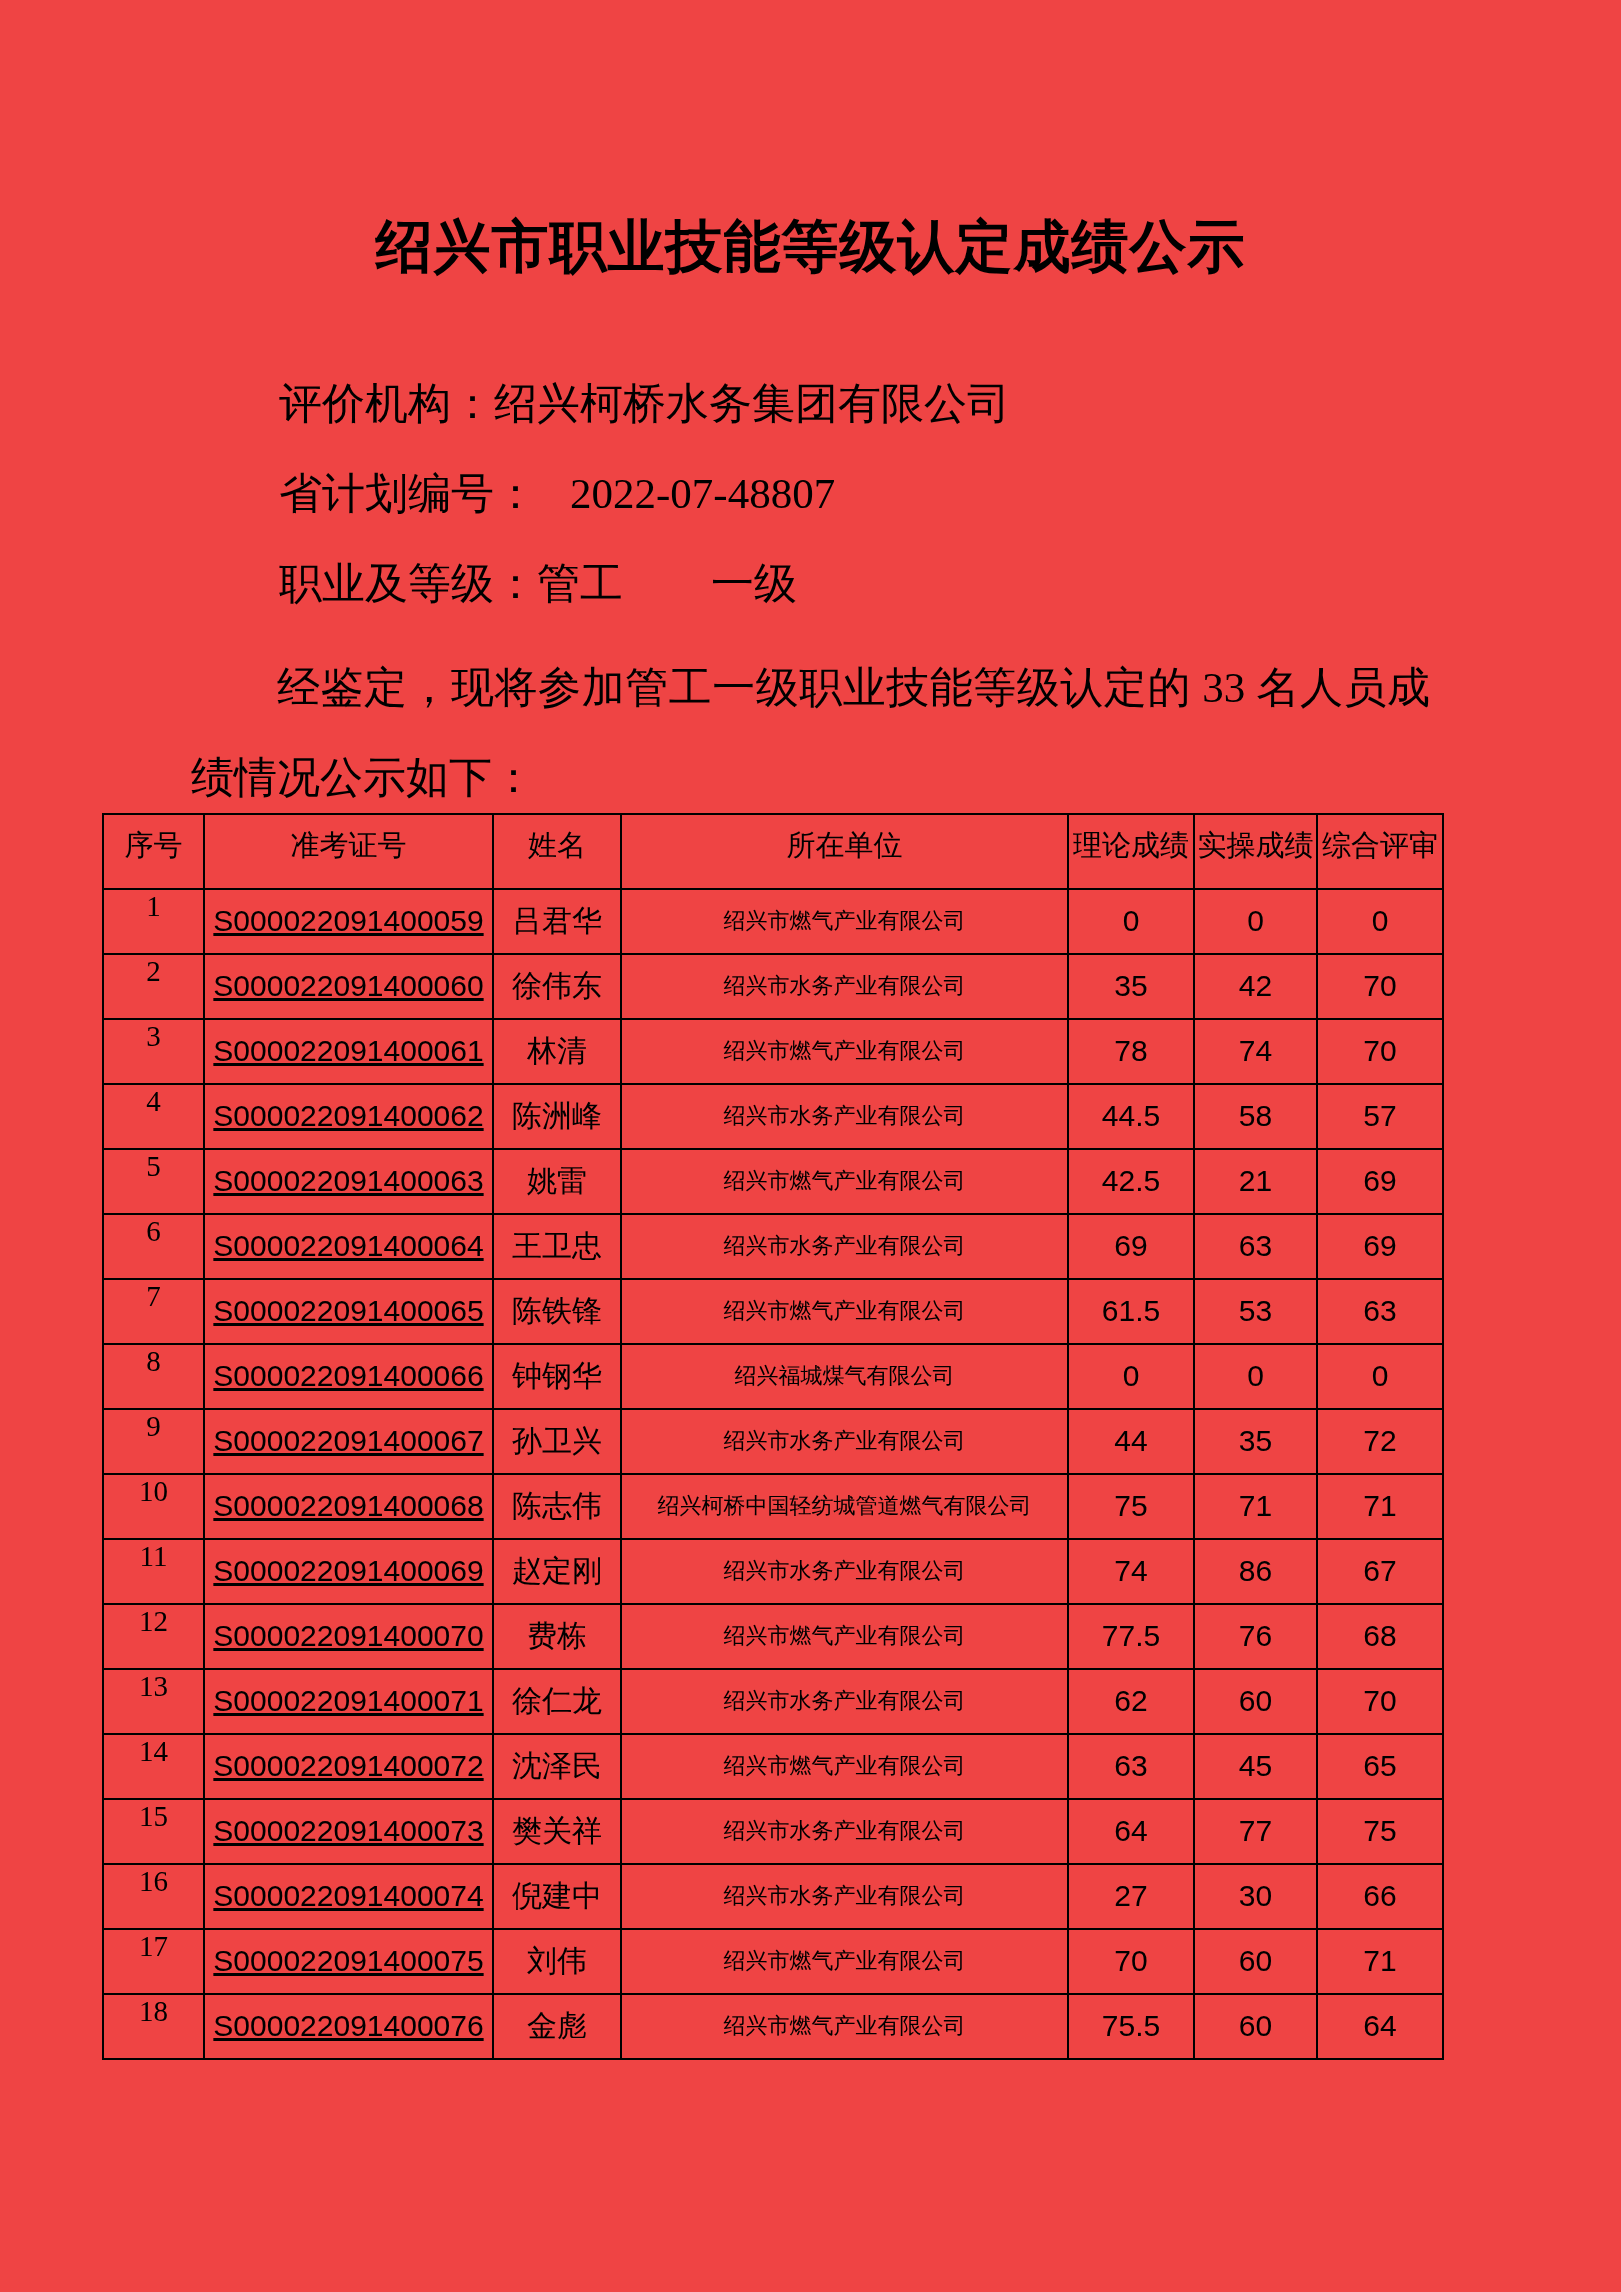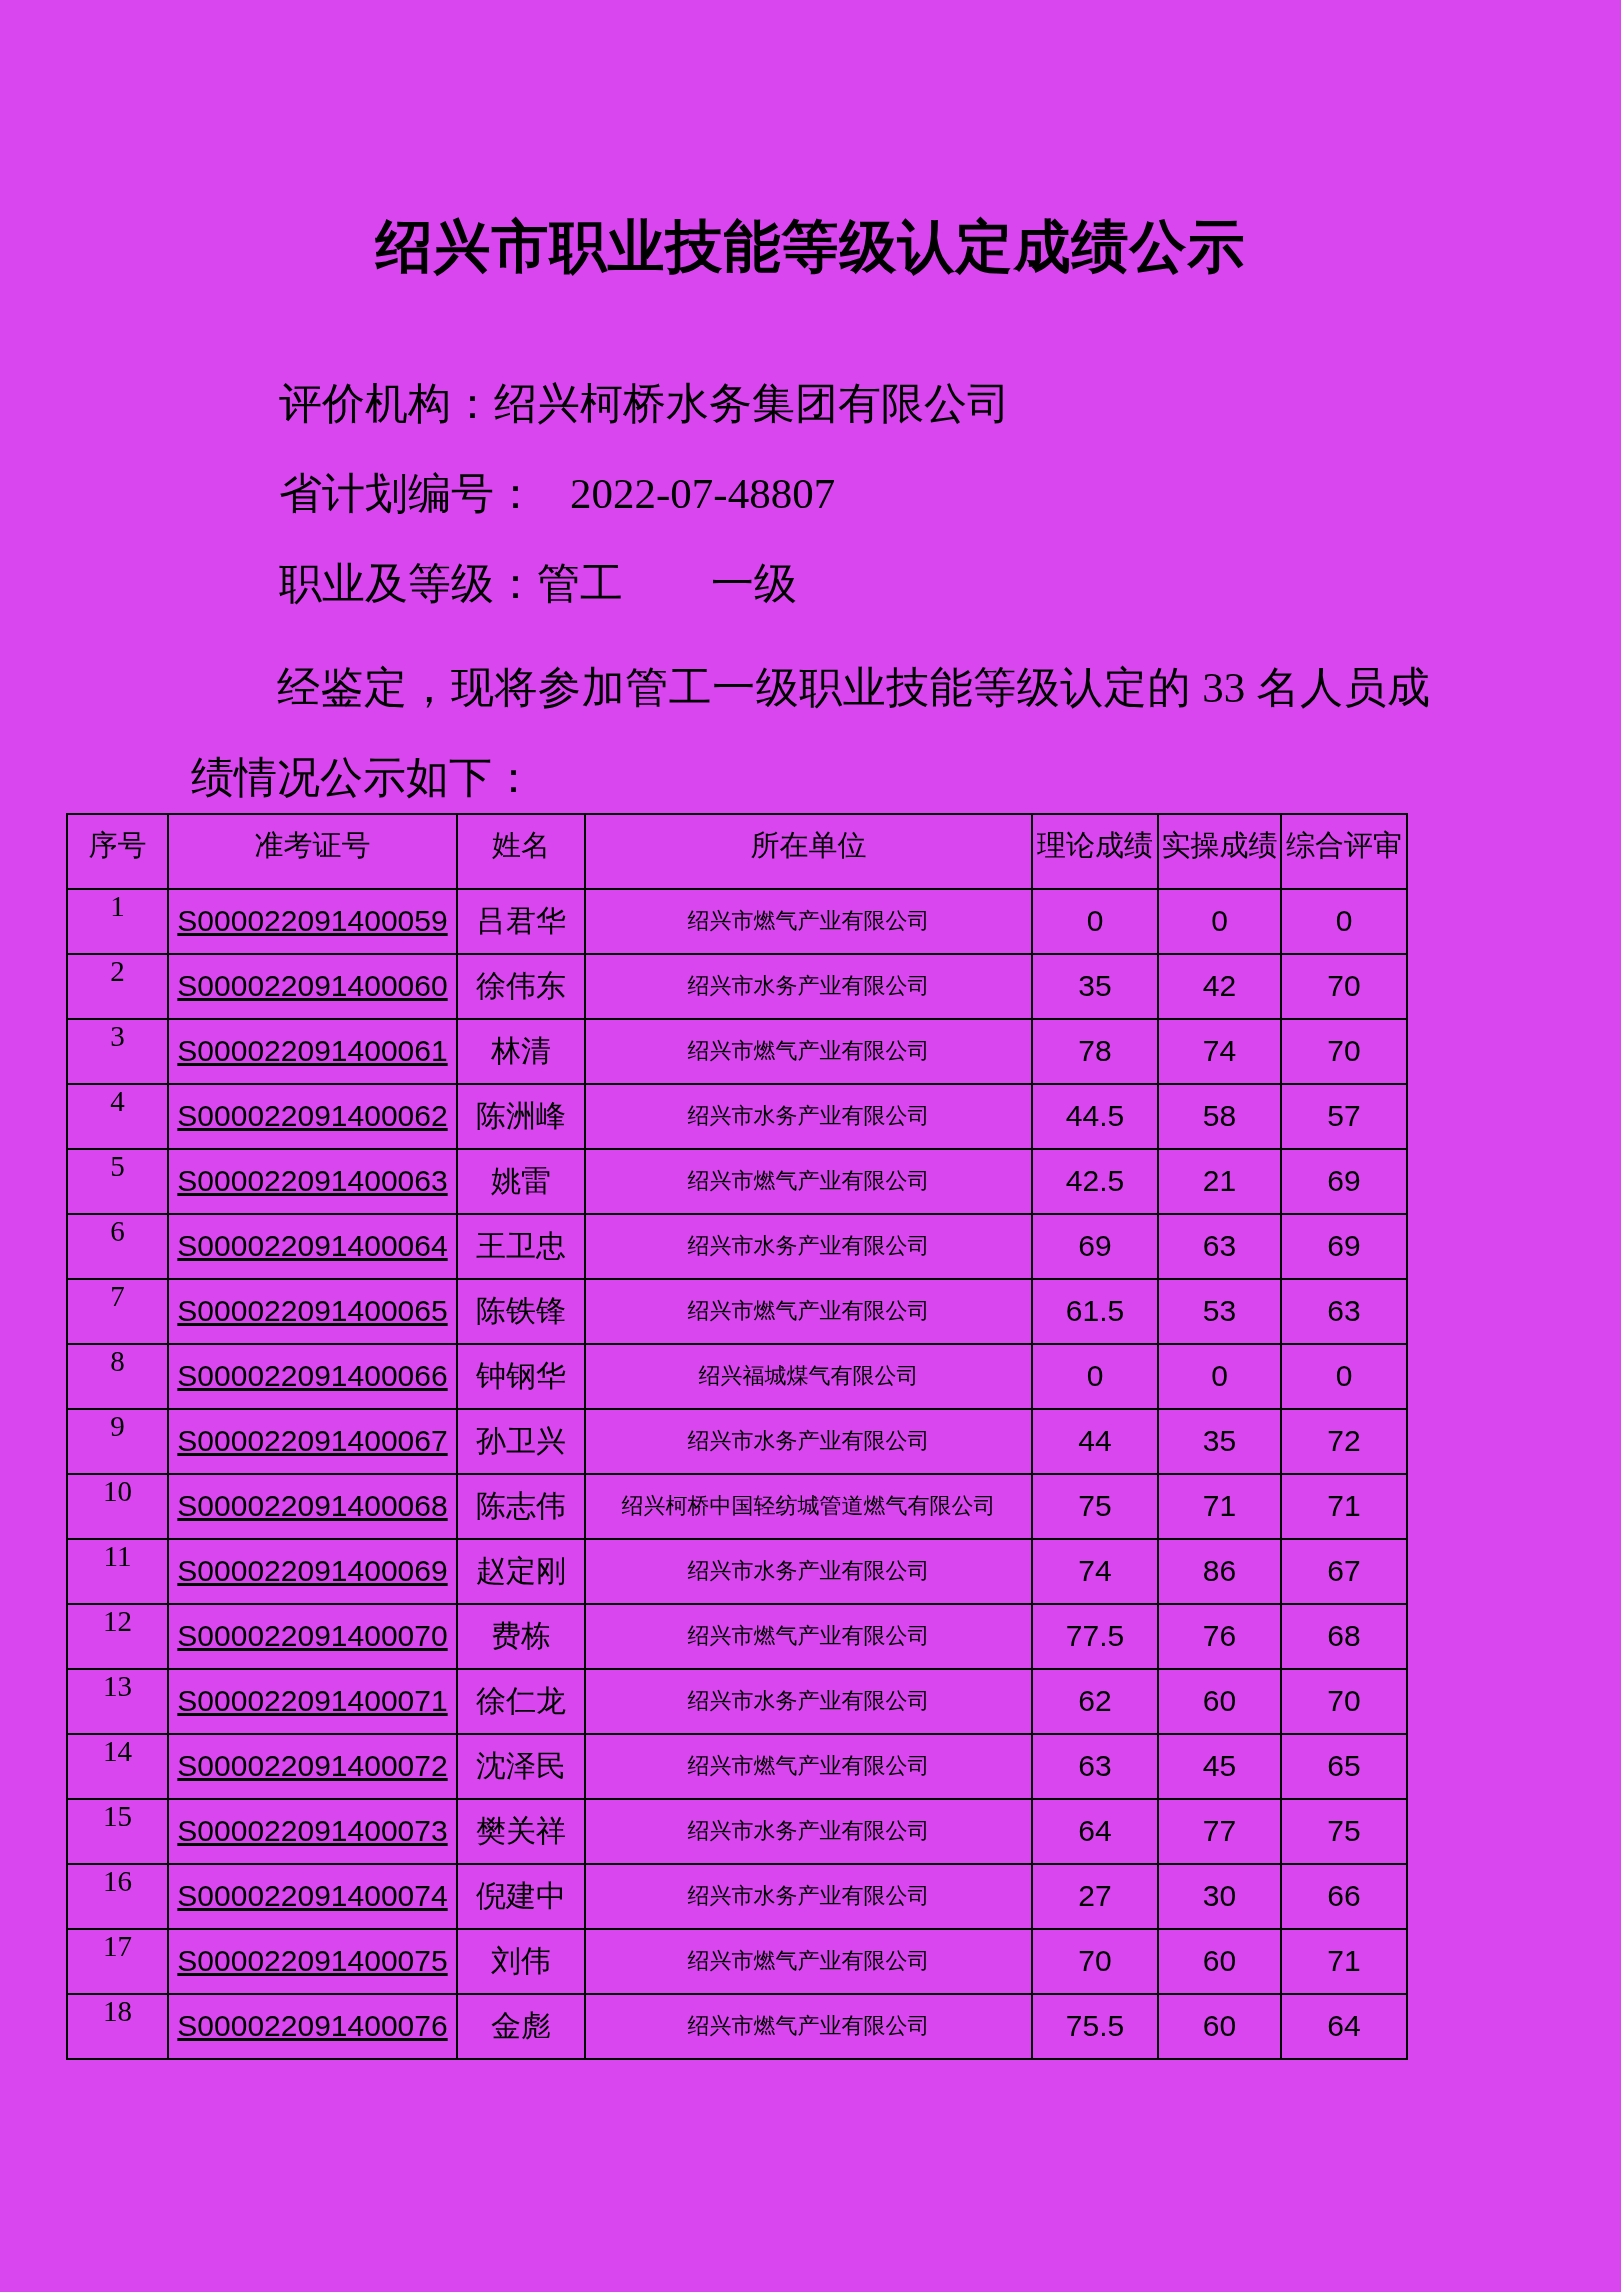--- a/index.html
+++ b/index.html
@@ -4,21 +4,21 @@
 <style>
   html, body {
     margin: 0;
     padding: 0;
     background: #ffffff;
   }
   .page {
     position: relative;
     width: 1621px;
     height: 2293px;
-    background: #d946ef;
+    background: #ef4444;
     color: #000000;
     font-family: "Liberation Serif", "DejaVu Serif", serif;
     overflow: hidden;
   }
   .doc-title {
     padding-top: 218px;
     text-align: center;
     font-size: 57px;
     font-weight: bold;
     line-height: 1.0;
@@ -40,21 +40,21 @@
   .level-gap { margin-left: 88px; }
   .paragraph {
     margin: 13.7px 191px 0 191px;
     font-size: 43px;
     line-height: 90px;
     text-indent: 86px;
     text-align: justify;
   }
   table.results {
     margin-top: -9.8px;
-    margin-left: 66px;
+    margin-left: 102px;
     border-collapse: collapse;
     table-layout: fixed;
     width: 1341px;
   }
   table.results th, table.results td {
     border: 2px solid #000000;
     text-align: center;
     overflow: hidden;
     padding: 0;
   }

